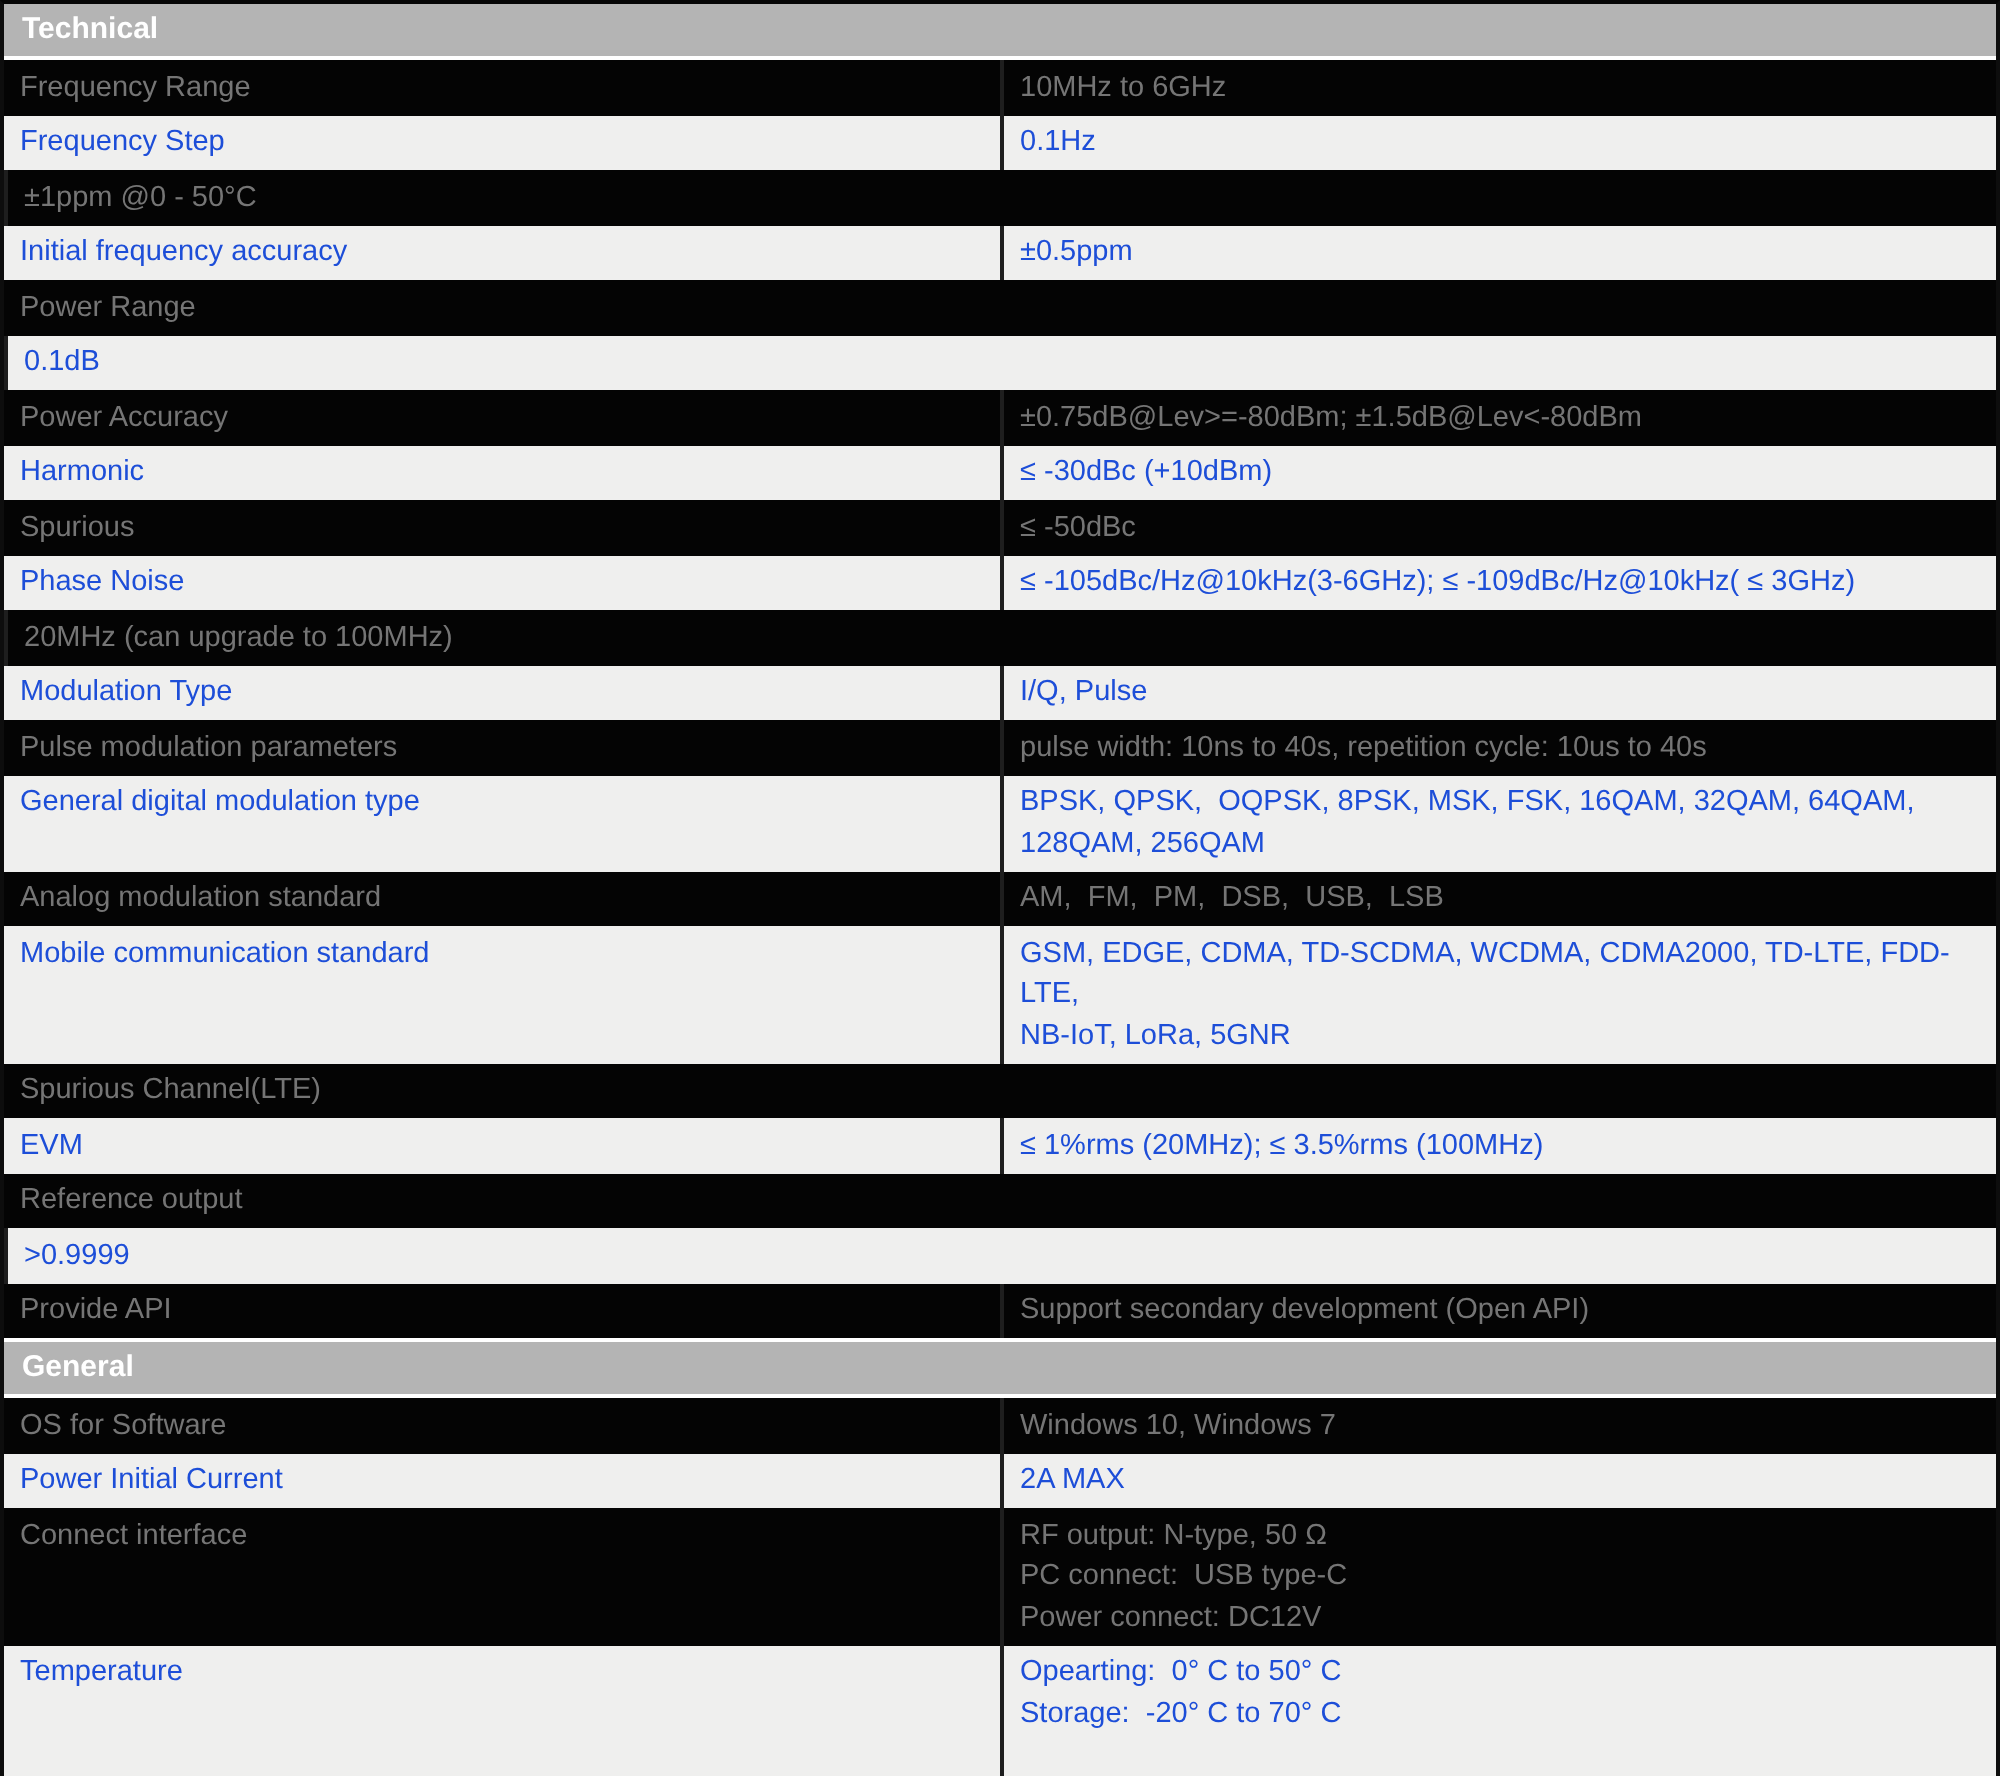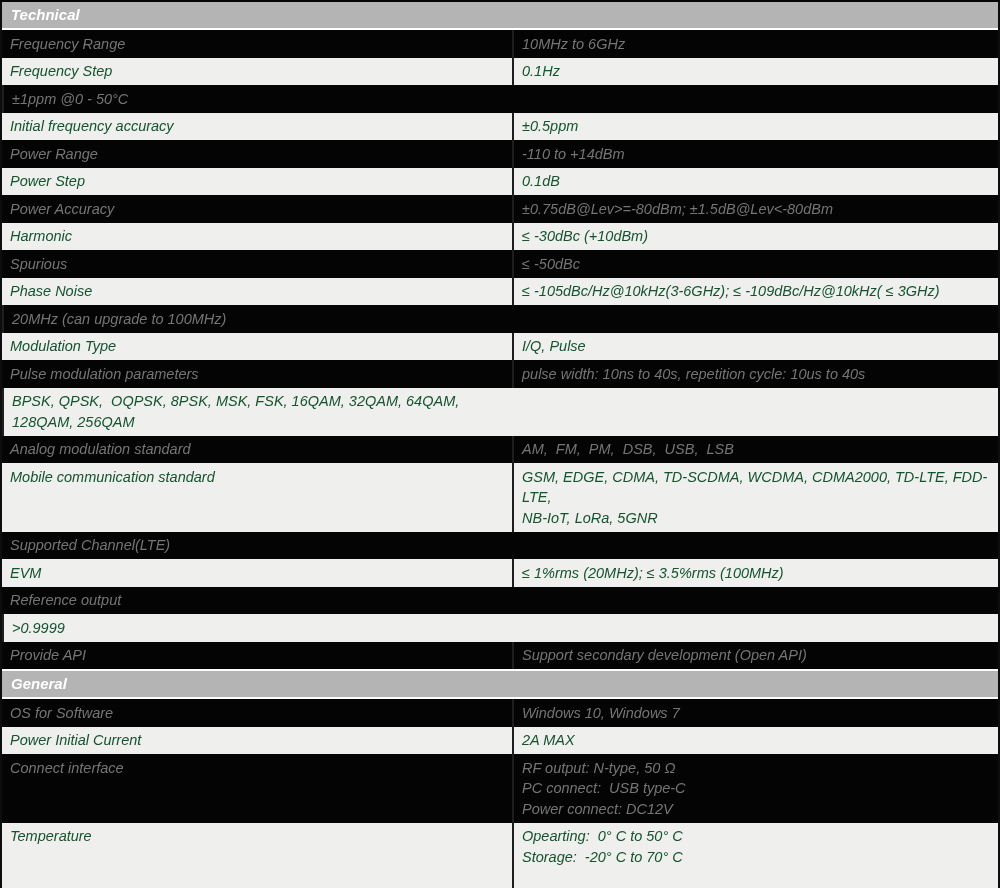--- a/index.html
+++ b/index.html
@@ -12,47 +12,45 @@
     width: 1000px;
     height: 888px;
     box-sizing: border-box;
     border-top: 2px solid #050505;
     border-left: 2px solid #0d0d0d;
     border-right: 2px solid #0d0d0d;
     display: flex;
     flex-direction: column;
     overflow: hidden;
     background: #ffffff;
-    font-style: italic;
   }
   .section-header {
     background: #b4b4b4;
     color: #ffffff;
     font-weight: bold;
     font-size: 15px;
     line-height: 18px;
     padding: 4px 9px;
     border-bottom: 2px solid #ffffff;
     flex: 0 0 auto;
   }
   .section-header.subsequent {
     border-top: 2px solid #ffffff;
   }
   .row {
     display: flex;
     flex: 0 0 auto;
-    gap: 12px;
   }
   .row.dark {
     background: #040404;
     color: #757575;
   }
   .row.light {
     background: #efefee;
-    color: #14532d;
+    color: #1d4ed8;
   }
   .row:last-child {
     flex: 1 0 auto;
   }
   .cell {
     box-sizing: border-box;
     font-size: 14.5px;
     line-height: 20.5px;
     padding: 3.5px 8px;
     white-space: pre-wrap;
@@ -81,24 +79,22 @@
     </div>
     <div class="row dark">
       <div class="cell value">±1ppm @0 - 50°C</div>
     </div>
     <div class="row light">
       <div class="cell label">Initial frequency accuracy</div>
       <div class="cell value">±0.5ppm</div>
     </div>
     <div class="row dark">
       <div class="cell label">Power Range</div>
-      <div class="cell value">-110 to +14dBm</div>
     </div>
     <div class="row light">
-      <div class="cell label">Power Step</div>
       <div class="cell value">0.1dB</div>
     </div>
     <div class="row dark">
       <div class="cell label">Power Accuracy</div>
       <div class="cell value">±0.75dB@Lev&gt;=-80dBm; ±1.5dB@Lev&lt;-80dBm</div>
     </div>
     <div class="row light">
       <div class="cell label">Harmonic</div>
       <div class="cell value">≤ -30dBc (+10dBm)</div>
     </div>
@@ -115,34 +111,35 @@
     </div>
     <div class="row light">
       <div class="cell label">Modulation Type</div>
       <div class="cell value">I/Q, Pulse</div>
     </div>
     <div class="row dark">
       <div class="cell label">Pulse modulation parameters</div>
       <div class="cell value">pulse width: 10ns to 40s, repetition cycle: 10us to 40s</div>
     </div>
     <div class="row light">
+      <div class="cell label">General digital modulation type</div>
       <div class="cell value">BPSK, QPSK,  OQPSK, 8PSK, MSK, FSK, 16QAM, 32QAM, 64QAM,
 128QAM, 256QAM</div>
     </div>
     <div class="row dark">
       <div class="cell label">Analog modulation standard</div>
       <div class="cell value">AM,  FM,  PM,  DSB,  USB,  LSB</div>
     </div>
     <div class="row light">
       <div class="cell label">Mobile communication standard</div>
       <div class="cell value">GSM, EDGE, CDMA, TD-SCDMA, WCDMA, CDMA2000, TD-LTE, FDD-LTE,
 NB-IoT, LoRa, 5GNR</div>
     </div>
     <div class="row dark">
-      <div class="cell label">Supported Channel(LTE)</div>
+      <div class="cell label">Spurious Channel(LTE)</div>
     </div>
     <div class="row light">
       <div class="cell label">EVM</div>
       <div class="cell value">≤ 1%rms (20MHz); ≤ 3.5%rms (100MHz)</div>
     </div>
     <div class="row dark">
       <div class="cell label">Reference output</div>
     </div>
     <div class="row light">
       <div class="cell value">&gt;0.9999</div>

